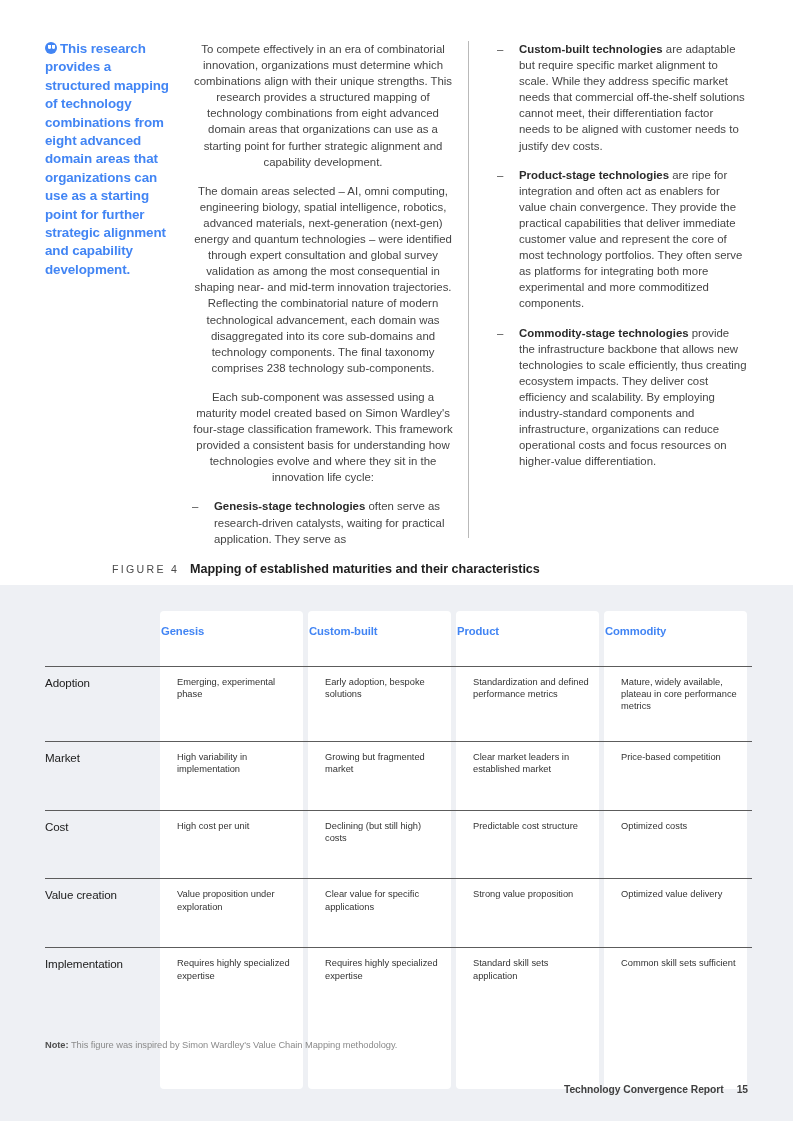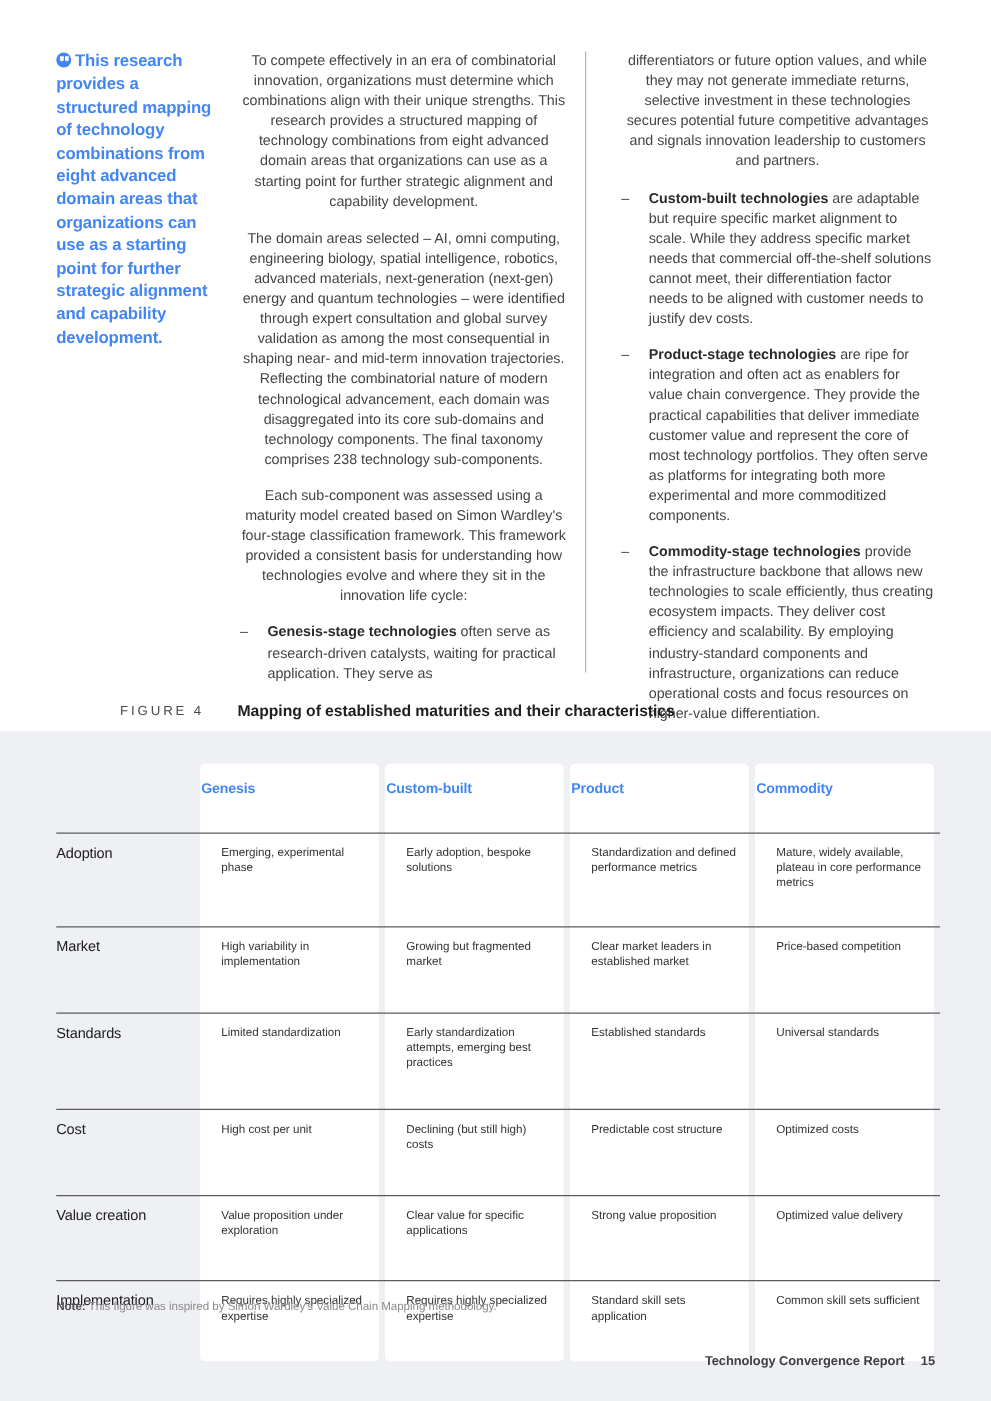--- a/index.html
+++ b/index.html
@@ -87,21 +87,21 @@
   
   .fig-caption {
     position:absolute;
     left:0; top:553px;
     width:793px; height:32px;
     display:flex;
     align-items:center;
   }
   .fig-label {
     position:absolute;
-    left:96px;
+    left:112px;
     font-size:10.6px;
     letter-spacing:2.3px;
     color:#4a4a4a;
     font-weight:400;
   }
   .fig-rule {
     position:absolute;
     left:176px; top:554px;
     width:1px; height:26px;
     background:#9a9a9a;
@@ -227,21 +227,20 @@
     <div class="text-col left">
       <p>To compete effectively in an era of combinatorial innovation, organizations must determine which combinations align with their unique strengths. This research provides a structured mapping of technology combinations from eight advanced domain areas that organizations can use as a starting point for further strategic alignment and capability development.</p>
       <p>The domain areas selected – AI, omni computing, engineering biology, spatial intelligence, robotics, advanced materials, next-generation (next-gen) energy and quantum technologies – were identified through expert consultation and global survey validation as among the most consequential in shaping near- and mid-term innovation trajectories. Reflecting the combinatorial nature of modern technological advancement, each domain was disaggregated into its core sub-domains and technology components. The final taxonomy comprises 238 technology sub-components.</p>
       <p>Each sub-component was assessed using a maturity model created based on Simon Wardley's four-stage classification framework. This framework provided a consistent basis for understanding how technologies evolve and where they sit in the innovation life cycle:</p>
       <div class="bullet">
         <span class="dash">–</span><b>Genesis-stage technologies</b><span> often serve as research-driven catalysts, waiting for practical application. They serve as</span>
       </div>
     </div>
 
     <div class="text-col right">
-      <p>differentiators or future option values, and while they may not generate immediate returns, selective investment in these technologies secures potential future competitive advantages and signals innovation leadership to customers and partners.</p>
       <div class="bullet">
         <span class="dash">–</span><b>Custom-built technologies</b><span> are adaptable but require specific market alignment to scale. While they address specific market needs that commercial off-the-shelf solutions cannot meet, their differentiation factor needs to be aligned with customer needs to justify dev costs.</span>
       </div>
       <div class="bullet">
         <span class="dash">–</span><b>Product-stage technologies</b><span> are ripe for integration and often act as enablers for value chain convergence. They provide the practical capabilities that deliver immediate customer value and represent the core of most technology portfolios. They often serve as platforms for integrating both more experimental and more commoditized components.</span>
       </div>
       <div class="bullet">
         <span class="dash">–</span><b>Commodity-stage technologies</b><span> provide the infrastructure backbone that allows new technologies to scale efficiently, thus creating ecosystem impacts. They deliver cost efficiency and scalability. By employing industry-standard components and infrastructure, organizations can reduce operational costs and focus resources on higher-value differentiation.</span>
       </div>
     </div>
@@ -286,27 +285,20 @@
             <td class="cell">Standardization and defined performance metrics</td>
             <td class="cell">Mature, widely available, plateau in core performance metrics</td>
           </tr>
           <tr class="r-market">
             <td class="rowhead">Market</td>
             <td class="cell">High variability in implementation</td>
             <td class="cell">Growing but fragmented market</td>
             <td class="cell">Clear market leaders in established market</td>
             <td class="cell">Price-based competition</td>
           </tr>
-          <tr class="r-standards">
-            <td class="rowhead">Standards</td>
-            <td class="cell">Limited standardization</td>
-            <td class="cell">Early standardization attempts, emerging best practices</td>
-            <td class="cell">Established standards</td>
-            <td class="cell">Universal standards</td>
-          </tr>
           <tr class="r-cost">
             <td class="rowhead">Cost</td>
             <td class="cell">High cost per unit</td>
             <td class="cell">Declining (but still high) costs</td>
             <td class="cell">Predictable cost structure</td>
             <td class="cell">Optimized costs</td>
           </tr>
           <tr class="r-value">
             <td class="rowhead">Value creation</td>
             <td class="cell">Value proposition under exploration</td>

